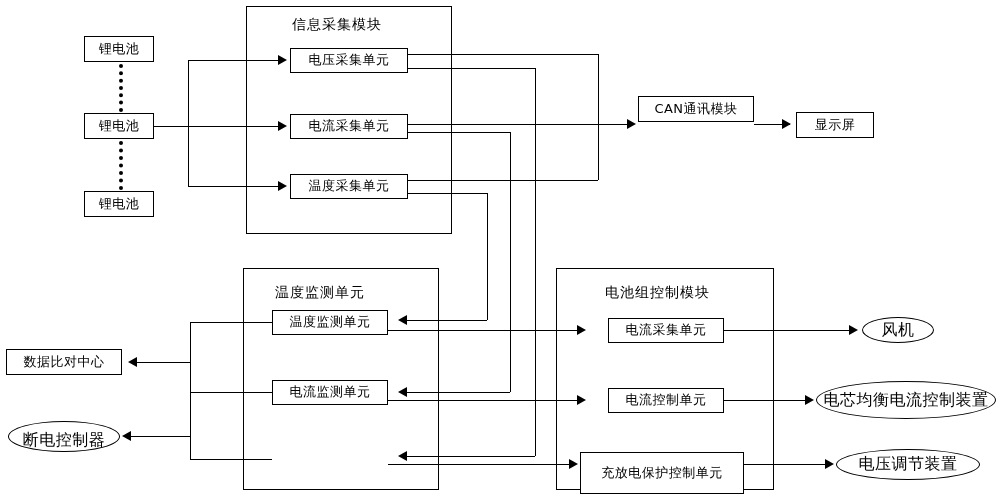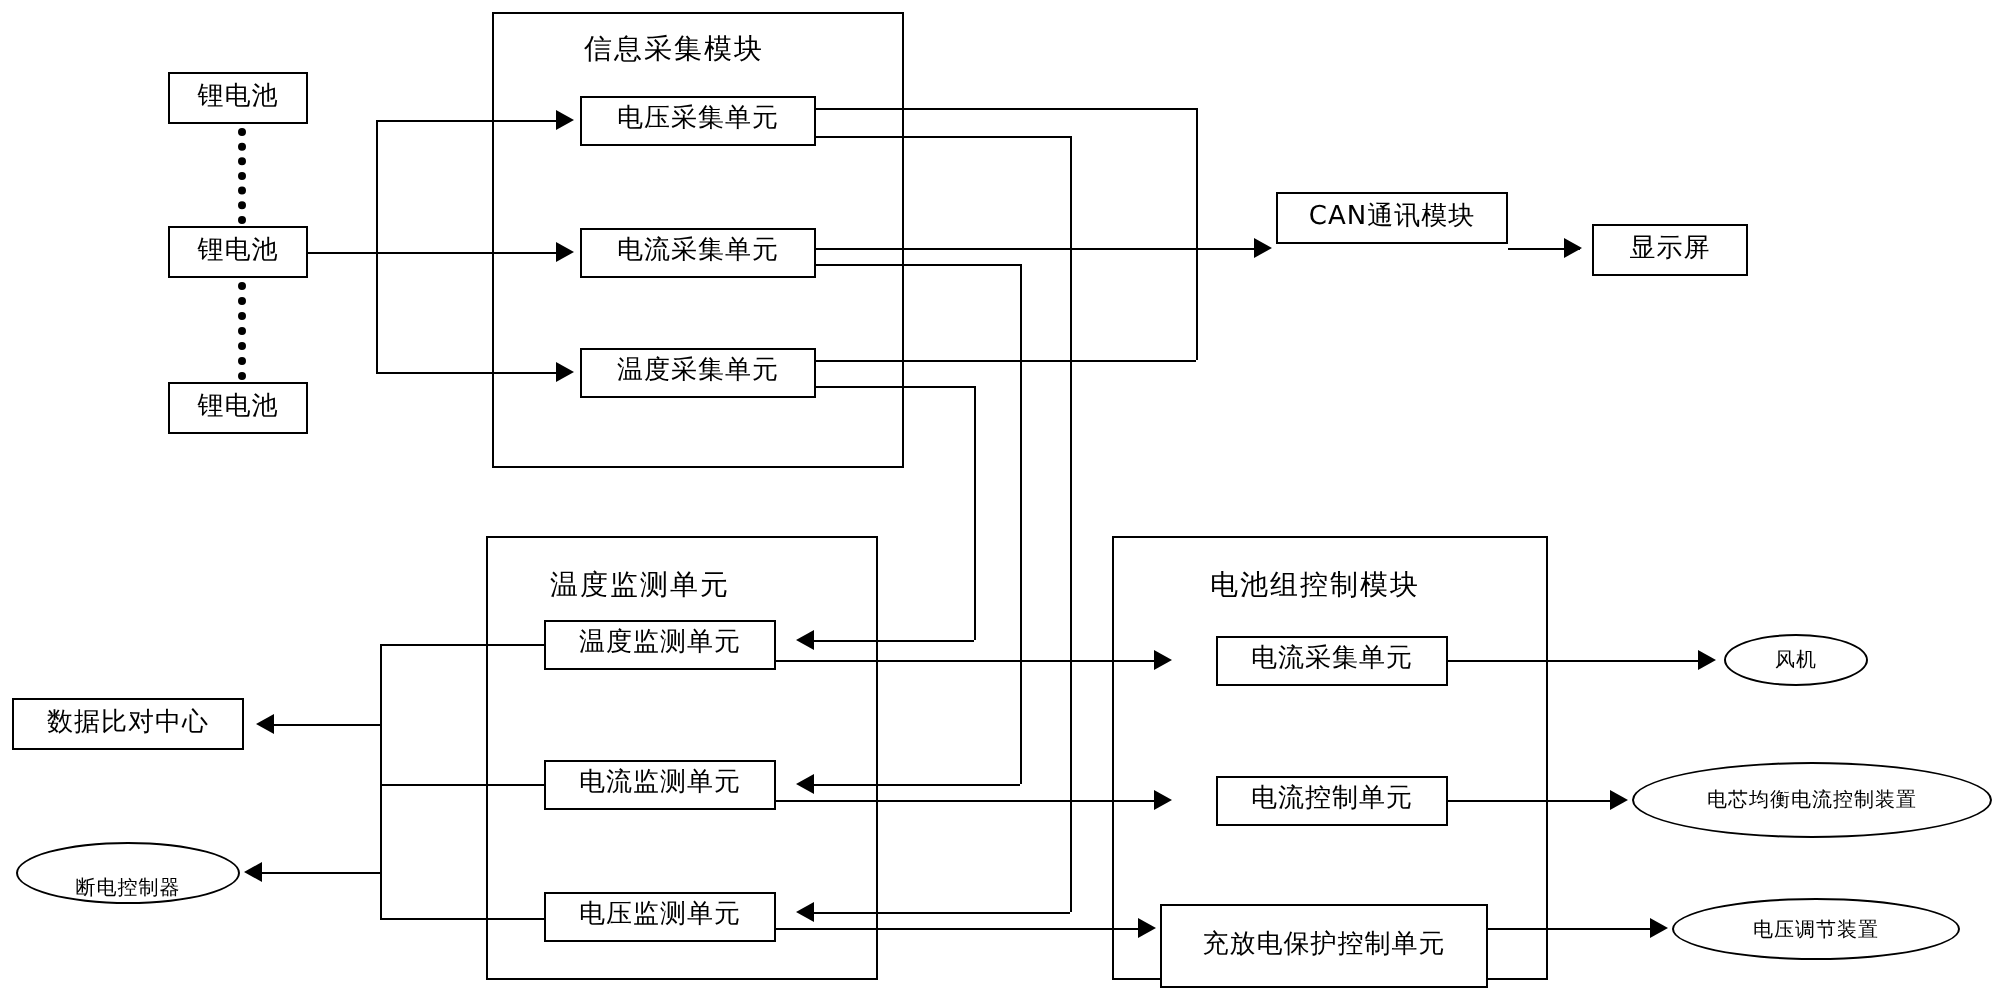--- a/index.html
+++ b/index.html
@@ -6,21 +6,21 @@
   body{font-family:"DejaVu Sans","Liberation Sans",sans-serif;}
   #canvas{position:relative;width:1000px;height:496px;background:#ffffff;overflow:hidden;}
 
   
   .box{position:absolute;box-sizing:border-box;border:1.5px solid #000;background:#fff;
        display:flex;align-items:center;justify-content:center;text-align:center;
        font-size:13px;color:#000;line-height:1.1;z-index:5;letter-spacing:.5px;}
   .group{position:absolute;box-sizing:border-box;border:1.5px solid #000;background:transparent;z-index:1;}
   .grouptitle{position:absolute;font-size:14px;color:#000;z-index:6;white-space:nowrap;letter-spacing:1px;}
   .ell{position:absolute;box-sizing:border-box;border:1.5px solid #000;background:#fff;border-radius:50%;
-       display:flex;align-items:center;justify-content:center;text-align:center;font-size:10px;color:#000;z-index:5;
+       display:flex;align-items:center;justify-content:center;text-align:center;font-size:16px;color:#000;z-index:5;
        letter-spacing:.5px;}
   
   .h{position:absolute;height:0;border-top:1.5px solid #000;z-index:3;}
   .v{position:absolute;width:0;border-left:1.5px solid #000;z-index:3;}
   .dotv{position:absolute;width:0;border-left:4px dotted #000;z-index:3;}
   
   .ar{position:absolute;width:0;height:0;z-index:4;}
   .ar-r{border-top:5px solid transparent;border-bottom:5px solid transparent;border-left:9px solid #000;}
   .ar-l{border-top:5px solid transparent;border-bottom:5px solid transparent;border-right:9px solid #000;}
 </style>
@@ -97,23 +97,20 @@
 
   <div class="group" style="left:243px;top:268px;width:196px;height:222px;"></div>
   <div class="grouptitle" style="left:275px;top:284px;">温度监测单元</div>
 
   <div class="box" style="left:272px;top:310px;width:116px;height:25px;">
     <span>温度监测单元</span>
   </div>
   <div class="box" style="left:272px;top:380px;width:116px;height:25px;">
     <span>电流监测单元</span>
   </div>
-  <div class="box" style="left:272px;top:446px;width:116px;height:25px;">
-    <span>电压监测单元</span>
-  </div>
 
   <div class="v" style="left:190px;top:322px;height:137px;"></div>
   <div class="h" style="left:190px;top:322px;width:82px;"></div>
   <div class="h" style="left:190px;top:392px;width:82px;"></div>
   <div class="h" style="left:190px;top:459px;width:82px;"></div>
 
   <div class="h" style="left:130px;top:362px;width:60px;"></div>
   <div class="ar ar-l" style="left:128px;top:357px;"></div>
   <div class="box" style="left:6px;top:349px;width:116px;height:26px;">
     <span>数据比对中心</span>

